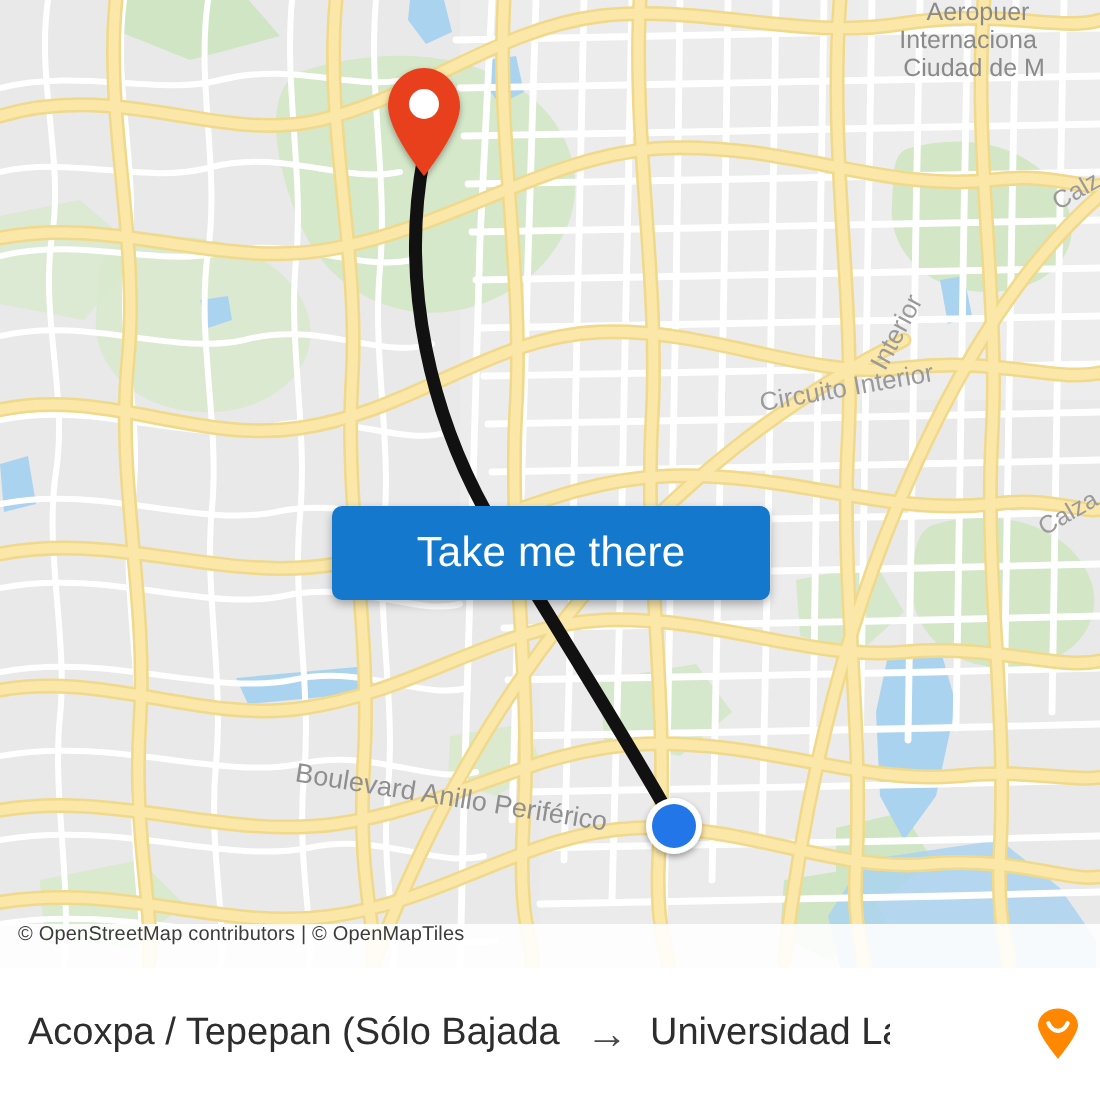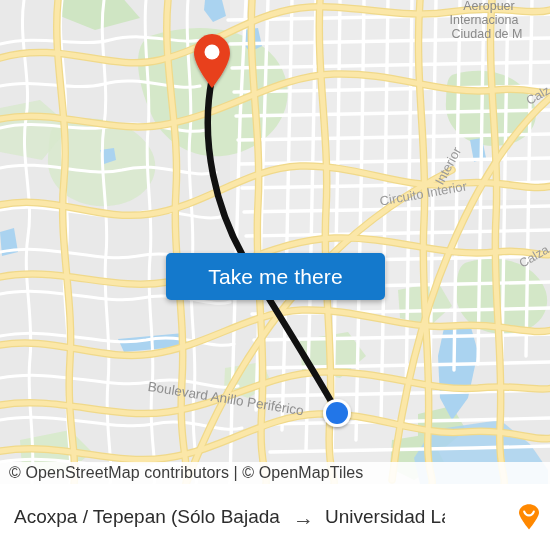--- a/index.html
+++ b/index.html
@@ -15,22 +15,22 @@
   .map{
     position:absolute;left:0;top:0;width:550px;height:484px;
     background:#e9e9e9;overflow:hidden;
   }
   .map svg{position:absolute;left:0;top:0;width:550px;height:484px;display:block;}
 
   
   .attrib{
     position:absolute;left:0;bottom:0;width:550px;height:22px;
     background:rgba(255,255,255,0.88);
-    display:flex;align-items:center;
-    font-size:16px;color:#3c3c3c;letter-spacing:0.1px;
+    display:flex;align-items:flex-start;
+    font-size:10px;color:#3c3c3c;letter-spacing:0.1px;
     padding-left:9px;box-sizing:border-box;
     z-index:40;
   }
 
   
   .cta{
     position:absolute;left:166px;top:221px;width:219px;height:47px;
     background:#1479cc;border-radius:5px;
     display:flex;align-items:center;justify-content:center;
     color:#ffffff;font-size:21px;letter-spacing:0.1px;

